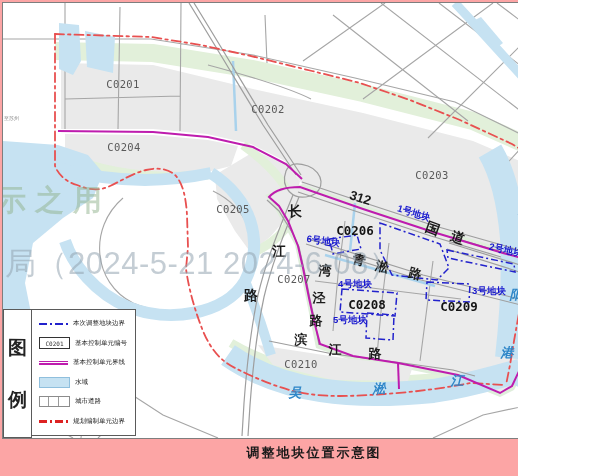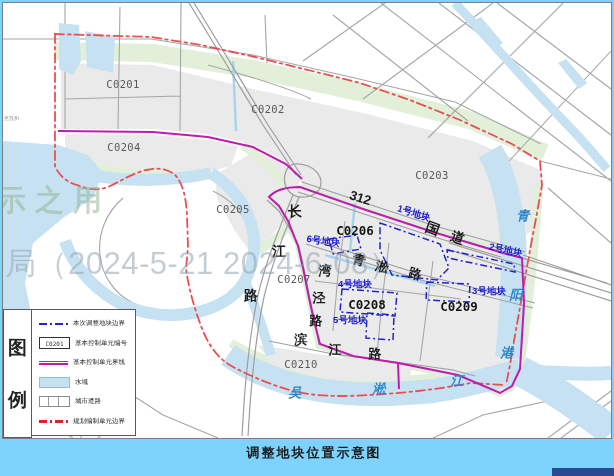--- a/index.html
+++ b/index.html
@@ -1,16 +1,16 @@
 <!DOCTYPE html>
 <html><head>
 <meta charset="utf-8">
 <style>
   html,body{margin:0;padding:0;background:#fff;}
-  .stage{position:relative;width:614px;height:476px;background:#7dd3fc;overflow:hidden;
+  .stage{position:relative;width:518px;height:476px;background:#fca5a5;overflow:hidden;
          font-family:"Liberation Sans",sans-serif;}
   .map-frame{position:absolute;left:2px;top:2px;width:608px;height:435px;border:1px solid #7e7e7e;
              background:#ffffff;overflow:hidden;}
   .map-frame svg{position:absolute;left:0;top:0;}
 
   
   .rd{font-family:"Liberation Sans",sans-serif;font-weight:bold;font-size:13px;fill:#1b1b1b;text-anchor:middle;}
   .rd14{font-size:14px;}
   .rv{font-family:"Liberation Serif",serif;font-style:italic;font-weight:bold;font-size:13px;fill:#2e86c8;text-anchor:middle;}
   .un{font-family:"DejaVu Sans Mono",monospace;font-size:10.5px;fill:#595959;text-anchor:middle;letter-spacing:0.4px;}

